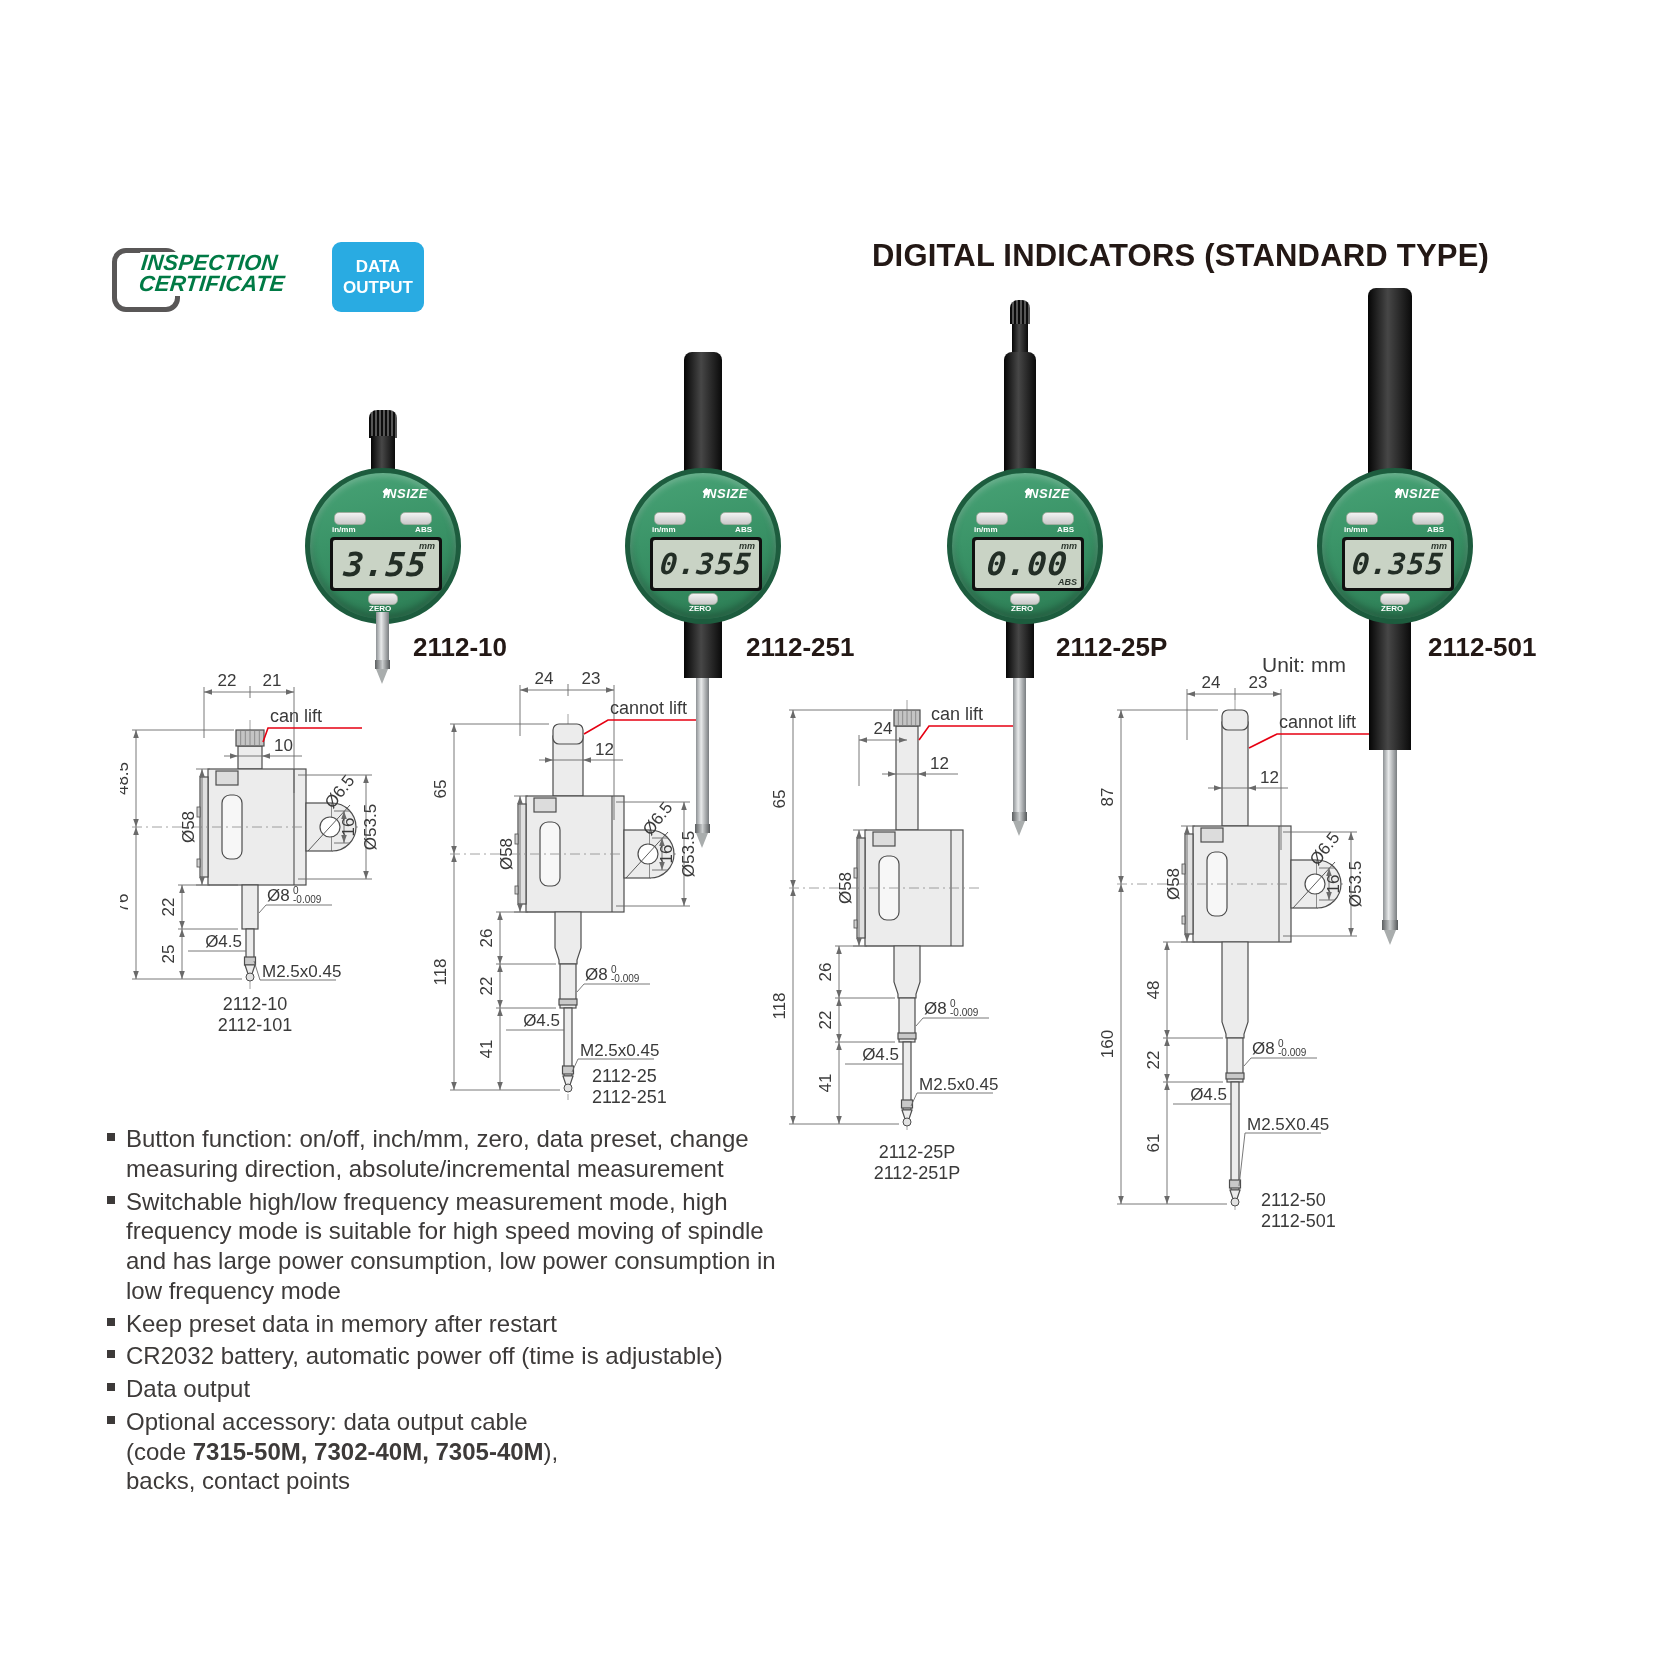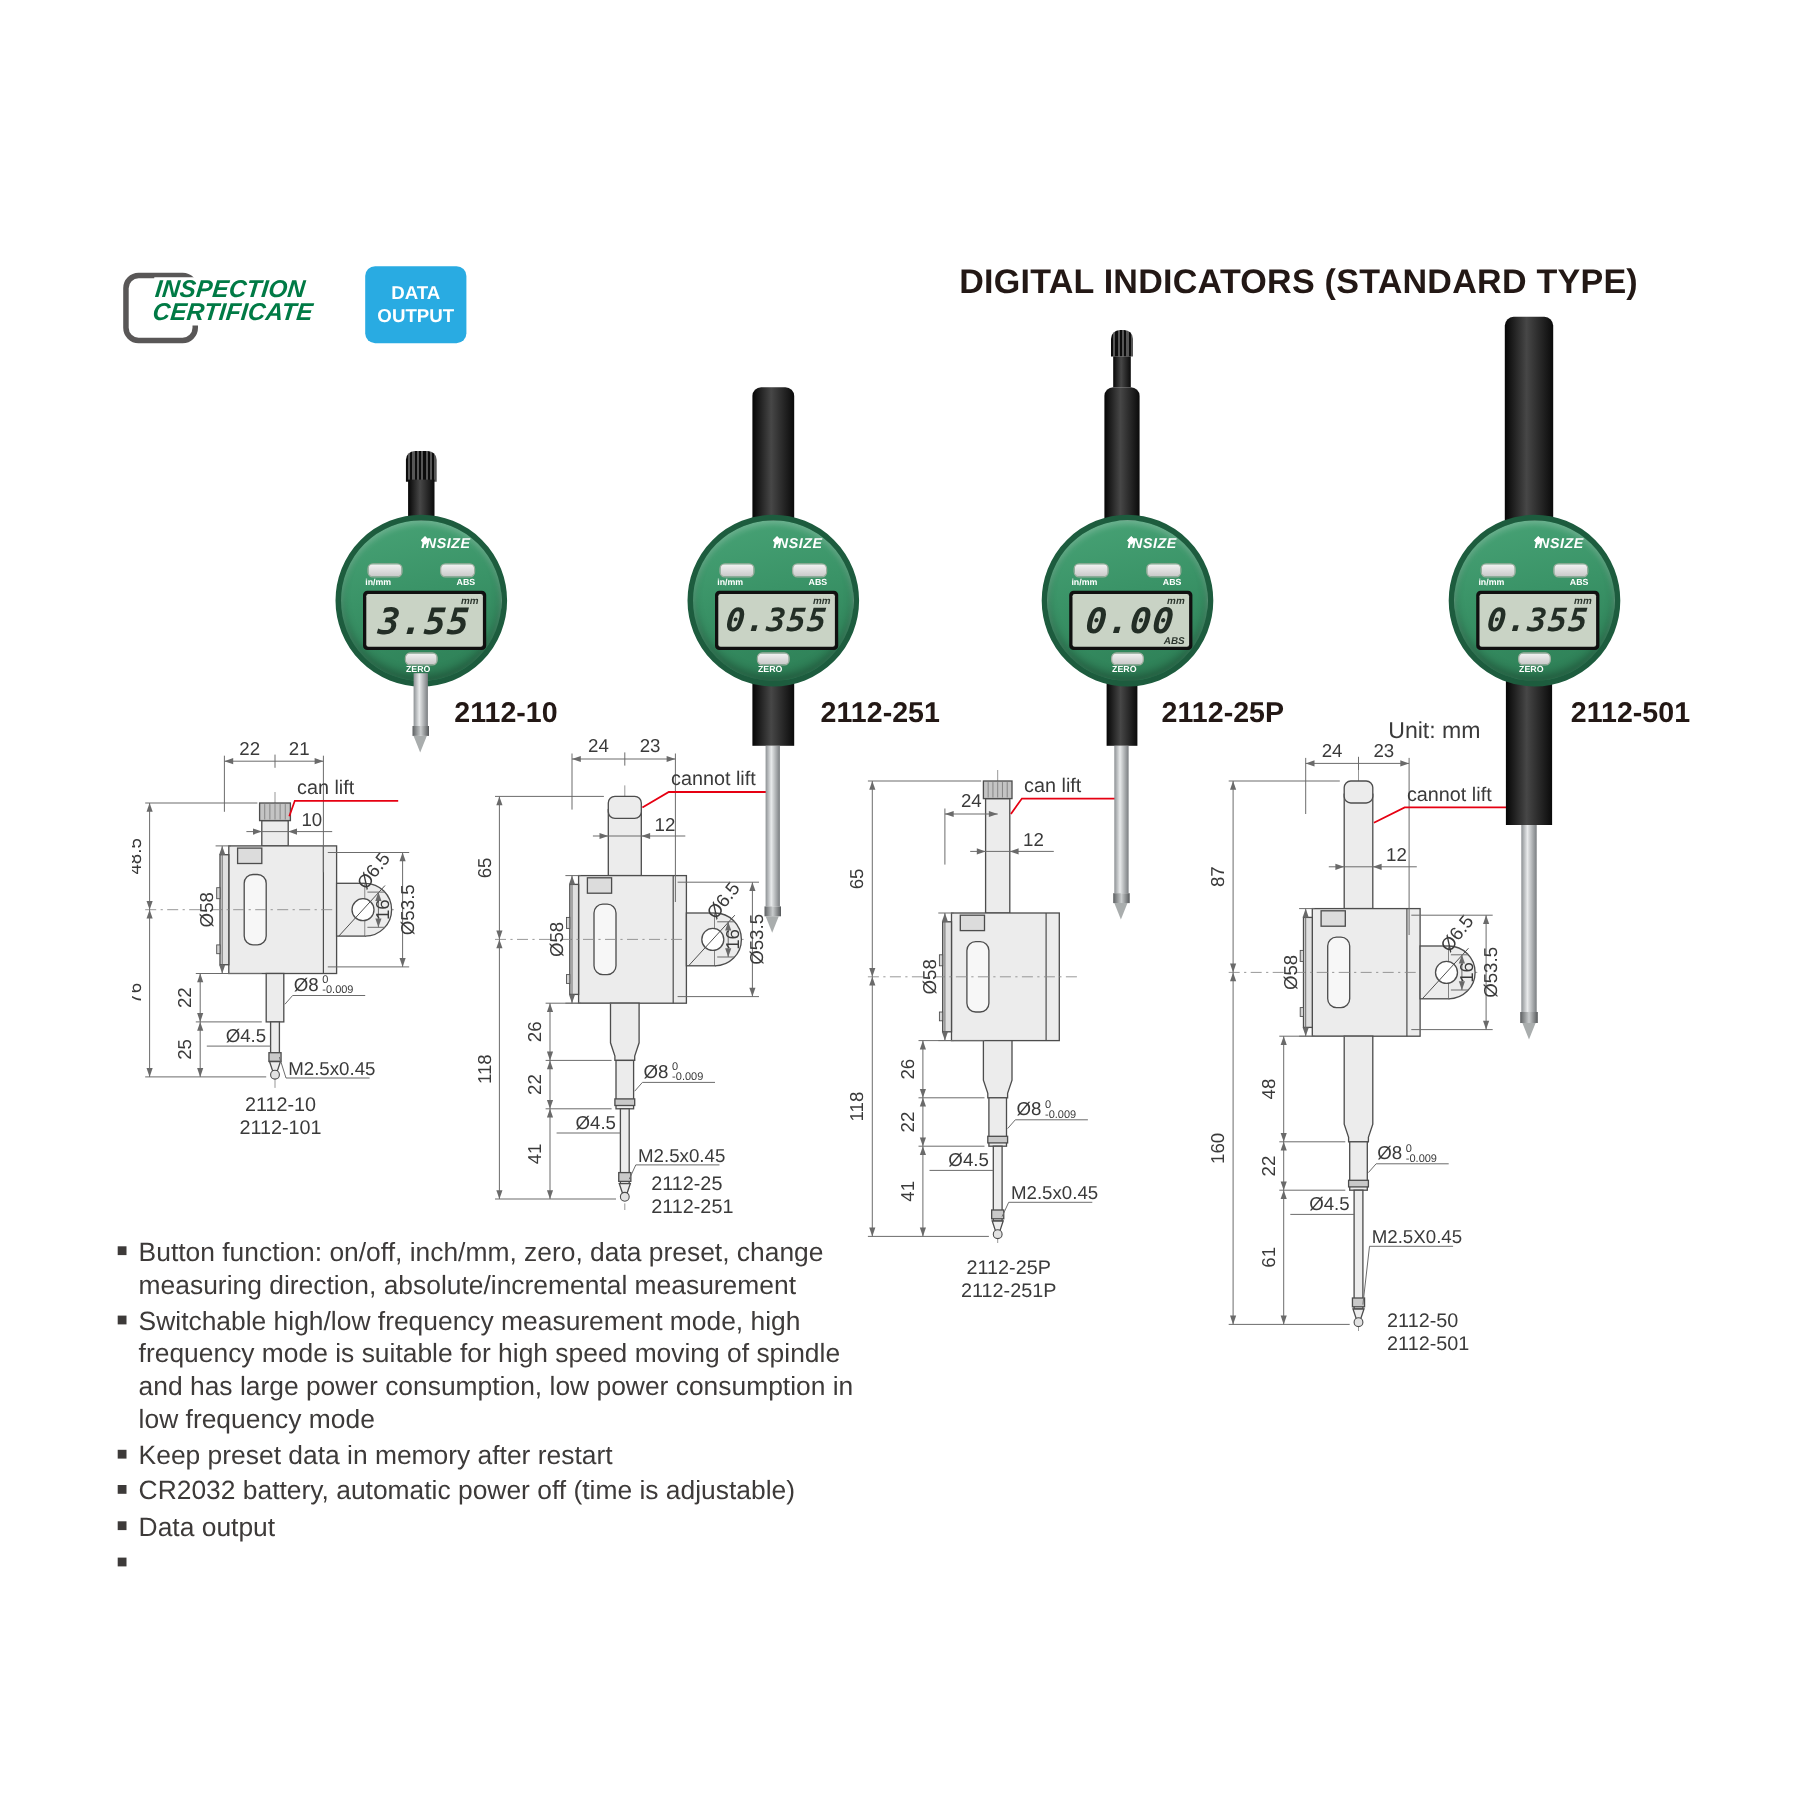--- a/index.html
+++ b/index.html
@@ -562,16 +562,21 @@
     <div class="feat">
       <span class="bullet"></span>
       <span>CR2032 battery, automatic power off (time is adjustable)</span>
     </div>
     <div class="feat">
       <span class="bullet"></span>
       <span>Data output</span>
     </div>
     <div class="feat">
       <span class="bullet"></span>
+      <span>
+        <span>Optional accessory: data output cable</span><br>
+        <span>(code </span><b>7315-50M, 7302-40M, 7305-40M</b><span>),</span><br>
+        <span>backs, contact points</span>
+      </span>
     </div>
   </div>
 
 </div>
 
 </body></html>

